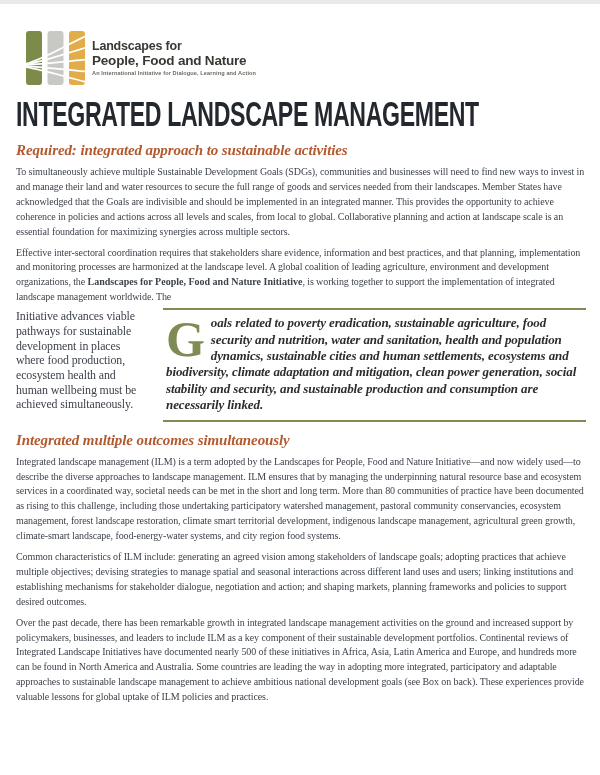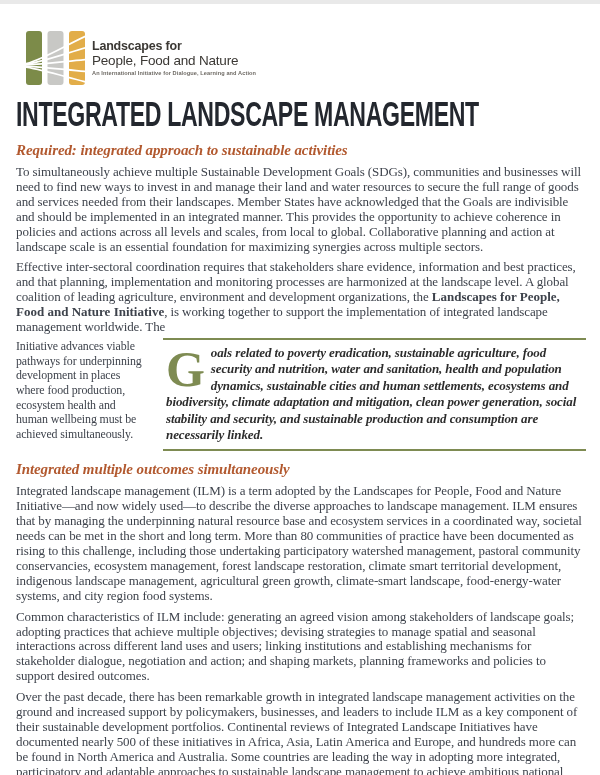--- a/index.html
+++ b/index.html
@@ -9,41 +9,41 @@
     font-family:"Liberation Serif", serif;
     -webkit-font-smoothing:antialiased;
   }
   .content { padding:0 14px 0 16px; }
 
   
   .logo { display:flex; align-items:flex-start; margin:27px 0 0 10px; }
   .logo-mark { width:59px; height:54px; flex:none; }
   .logo-text { margin-left:7px; padding-top:8px; font-family:"Liberation Sans", sans-serif; color:var(--logoInk); }
   .logo-line1 { font-weight:bold; font-size:12.5px; line-height:14px; letter-spacing:-0.2px; }
-  .logo-line2 { font-weight:normal; font-size:13.5px; line-height:15px; letter-spacing:-0.2px; }
+  .logo-line2 { font-weight:bold; font-size:13.5px; line-height:15px; letter-spacing:-0.2px; }
   .logo-tagline { font-weight:bold; font-size:5.6px; line-height:8px; color:var(--taglineInk); margin-top:1px; letter-spacing:0.1px; }
 
   
   .title {
     margin-top:11px; font-family:"Liberation Sans", sans-serif; font-weight:bold;
     font-size:35px; line-height:36px; letter-spacing:-0.5px; color:var(--titleInk);
     transform:scaleX(0.66); transform-origin:0 60%; white-space:nowrap;
   }
   .subtitle {
     margin-top:5px; font-weight:bold; font-style:italic; font-size:15.5px;
     line-height:19px; color:#474747; letter-spacing:-0.1px;
   }
 
   
   .section-heading {
     margin-top:9px; font-weight:bold; font-style:italic; font-size:15px;
     line-height:18px; color:var(--rust); letter-spacing:-0.1px;
   }
   p.body {
-    margin:6px 0 0 0; font-size:13px; line-height:14.9px;
+    margin:6px 0 0 0; font-size:10px; line-height:14.9px;
     color:var(--bodyInk); letter-spacing:-0.1px;
   }
   p.body b { letter-spacing:0; }
 
   
   .split { display:flex; margin-top:1px; align-items:flex-start; }
   .sidebar {
     width:134px; flex:none; padding-top:3px;
     font-size:11.9px; line-height:14.7px; color:var(--bodyInk); letter-spacing:-0.1px;
   }
@@ -85,21 +85,21 @@
       </div>
     </div>
 
     <div class="title">INTEGRATED LANDSCAPE MANAGEMENT</div>
 
     <div class="section-heading">Required: integrated approach to sustainable activities</div>
     <p class="body">To simultaneously achieve multiple Sustainable Development Goals (SDGs), communities and businesses will need to find new ways to invest in and manage their land and water resources to secure the full range of goods and services needed from their landscapes. Member States have acknowledged that the Goals are indivisible and should be implemented in an integrated manner. This provides the opportunity to achieve coherence in policies and actions across all levels and scales, from local to global. Collaborative planning and action at landscape scale is an essential foundation for maximizing synergies across multiple sectors.</p>
     <p class="body"><span>Effective inter-sectoral coordination requires that stakeholders share evidence, information and best practices, and that planning, implementation and monitoring processes are harmonized at the landscape level. A global coalition of leading agriculture, environment and development organizations, the </span><b>Landscapes for People, Food and Nature Initiative</b><span>, is working together to support the implementation of integrated landscape management worldwide. The</span></p>
 
     <div class="split">
-      <div class="sidebar">Initiative advances viable pathways for underpinning development in places where food production, ecosystem health and human wellbeing must be achieved simultaneously.</div>
+      <div class="sidebar">Initiative advances viable pathways for sustainable development in places where food production, ecosystem health and human wellbeing must be achieved simultaneously.</div>
       <div class="quote">
         <span class="dropcap">G</span><span>oals related to poverty eradication, sustainable agriculture, food security and nutrition, water and sanitation, health and population dynamics, sustainable cities and human settlements, ecosystems and biodiversity, climate adaptation and mitigation, clean power generation, social stability and security, and sustainable production and consumption are necessarily linked.</span>
       </div>
     </div>
 
     <div class="section-heading">Integrated multiple outcomes simultaneously</div>
     <p class="body">Integrated landscape management (ILM) is a term adopted by the Landscapes for People, Food and Nature Initiative—and now widely used—to describe the diverse approaches to landscape management. ILM ensures that by managing the underpinning natural resource base and ecosystem services in a coordinated way, societal needs can be met in the short and long term. More than 80 communities of practice have been documented as rising to this challenge, including those undertaking participatory watershed management, pastoral community conservancies, ecosystem management, forest landscape restoration, climate smart territorial development, indigenous landscape management, agricultural green growth, climate-smart landscape, food-energy-water systems, and city region food systems.</p>
     <p class="body">Common characteristics of ILM include: generating an agreed vision among stakeholders of landscape goals; adopting practices that achieve multiple objectives; devising strategies to manage spatial and seasonal interactions across different land uses and users; linking institutions and establishing mechanisms for stakeholder dialogue, negotiation and action; and shaping markets, planning frameworks and policies to support desired outcomes.</p>
     <p class="body">Over the past decade, there has been remarkable growth in integrated landscape management activities on the ground and increased support by policymakers, businesses, and leaders to include ILM as a key component of their sustainable development portfolios. Continental reviews of Integrated Landscape Initiatives have documented nearly 500 of these initiatives in Africa, Asia, Latin America and Europe, and hundreds more can be found in North America and Australia. Some countries are leading the way in adopting more integrated, participatory and adaptable approaches to sustainable landscape management to achieve ambitious national development goals (see Box on back). These experiences provide valuable lessons for global uptake of ILM policies and practices.</p>
 

